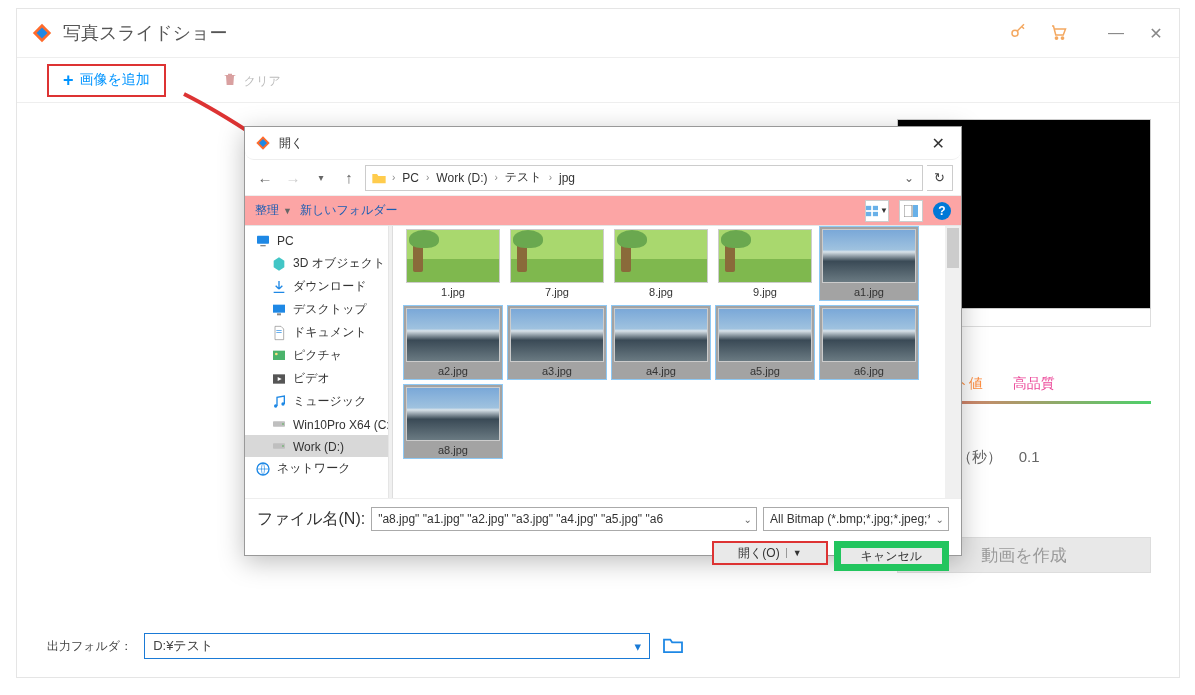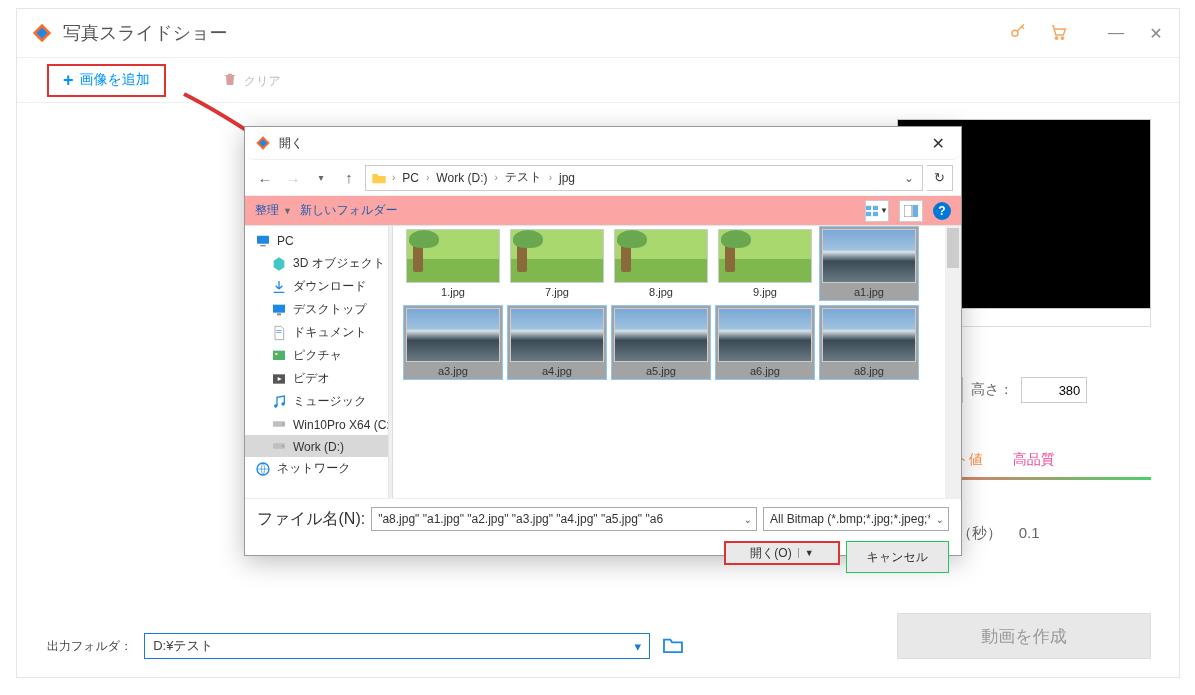--- a/index.html
+++ b/index.html
@@ -24,21 +24,21 @@
 .right-panel { position: absolute; top: 110px; right: 12px; width: 270px; }
 .preview-box { width: 254px; height: 190px; background: #000; border: 1px solid #ccc; }
 .preview-controls { height: 18px; background: #fff; border: 1px solid #ddd; border-top: none; width: 254px; }
 .dims-row { margin-top: 50px; display: flex; align-items: center; gap: 8px; font-size: 14px; color: #666; }
 .dim-input { width: 66px; height: 26px; border: 1px solid #ccc; background: #fff; text-align: right; padding: 0 6px; font-size: 13px; }
 .quality-row { margin-top: 48px; display: flex; align-items: center; gap: 30px; font-size: 14px; }
 .qual-default { color: #ff8a3a; }
 .qual-high { color: #ec4899; }
 .quality-bar { margin-top: 8px; height: 3px; width: 254px; background: linear-gradient(to right, #ff6a6a 0%, #4dd06a 100%); }
 .duration-row { margin-top: 44px; font-size: 15px; color: #666; }
-.create-btn { margin-top: 70px; width: 254px; height: 46px; background: #e8e8e8; color: #999; font-size: 17px; display: flex; align-items: center; justify-content: center; border: 1px solid #ddd; }
+.create-btn { margin-top: 70px; width: 254px; height: 36px; background: #e8e8e8; color: #999; font-size: 17px; display: flex; align-items: center; justify-content: center; border: 1px solid #ddd; }
 
 
 .bottom-row { position: absolute; bottom: 18px; left: 30px; display: flex; align-items: center; gap: 12px; }
 .out-label { font-size: 12px; color: #444; }
 .out-input { width: 506px; height: 26px; border: 1px solid #1a7ad6; padding: 0 8px; font-size: 13px; color: #444; display: flex; align-items: center; justify-content: space-between; }
 .out-input .drop { color: #1a7ad6; }
 
 
 .file-dialog { position: absolute; top: 126px; left: 244px; width: 718px; height: 430px; background: #fff; border: 1px solid #999; box-shadow: 0 6px 24px rgba(0,0,0,0.25); }
 .fd-title { height: 24px; display: flex; align-items: center; padding: 16px 10px; border-bottom: 1px solid #eee; border-radius: 9px; }
@@ -83,21 +83,21 @@
 .scroll-thumb { position: absolute; left: 2px; top: 2px; width: 12px; height: 40px; background: #ccc; }
 
 .fd-footer { padding: 8px 12px; border-top: 1px solid #eee; }
 .fn-row { display: flex; align-items: center; gap: 6px; margin-bottom: 10px; }
 .fn-label { font-size: 16px; color: #333; }
 .fn-input { flex: 1; height: 24px; border: 1px solid #aaa; padding: 0 18px 0 6px; font-size: 12px; position: relative; display: flex; align-items: center; }
 .fn-input .dd { position: absolute; right: 4px; color: #666; font-size: 10px; }
 .ft-select { width: 186px; height: 24px; border: 1px solid #aaa; padding: 0 18px 0 6px; font-size: 12px; display: flex; align-items: center; position: relative; color: #333; }
 .ft-select .dd { position: absolute; right: 4px; color: #666; font-size: 10px; }
 .btn-row { display: flex; justify-content: flex-end; gap: 6px; }
-.dlg-btn { height: 24px; padding: 15px 20px; border: 1px solid #22c55e; background: #e9e9e9; font-size: 12px; display: flex; align-items: center; cursor: pointer; }
+.dlg-btn { height: 24px; padding: 8px 20px; border: 7px solid #22c55e; background: #e9e9e9; font-size: 12px; display: flex; align-items: center; cursor: pointer; }
 .dlg-btn.primary { border: 2px solid #d33; padding: 0 24px; }
 
 
 .red-arrow { position: absolute; top: 92px; left: 180px; width: 230px; height: 160px; pointer-events: none; }
 
 
 .thumb.cartoon { background: linear-gradient(to bottom, #a9d86e 0%, #a9d86e 55%, #7fb84e 55%, #7fb84e 100%); position: relative; }
 .thumb.cartoon::before { content: ""; position: absolute; left: 6px; top: 4px; width: 10px; height: 38px; background: #8a6a3a; border-radius: 2px; }
 .thumb.cartoon::after { content: ""; position: absolute; left: 2px; top: 0; width: 30px; height: 18px; background: #6aa84f; border-radius: 50% 50% 40% 40%; }
 .thumb.photo { background: linear-gradient(to bottom, #7aa8d8 0%, #9fc2df 38%, #d9e3ea 42%, #3a4a56 60%, #6a7a82 100%); }
@@ -149,25 +149,20 @@
             <path d="M6 7h12l-1 14H7L6 7zm3-3h6v2H9V4zM4 6h16v1H4z"></path>
           </svg>
       </span>
       <span>クリア</span>
     </span>
   </div>
 
   <div class="right-panel">
     <div class="preview-box"></div>
     <div class="preview-controls"></div>
-    <div class="dims-row">
-      <input class="dim-input" value="376" style="">
-      <span>高さ：</span>
-      <input class="dim-input" value="380" style="">
-    </div>
     <div class="quality-row">
       <span class="qual-default">デフォルト値</span>
       <span class="qual-high">高品質</span>
     </div>
     <div class="quality-bar"></div>
     <div class="duration-row">
       <span>再生時間（秒）</span>
       &nbsp;&nbsp;
       <span>0.1</span>
     </div>
@@ -361,20 +356,24 @@
           <div class="file-tile">
             <div class="thumb cartoon"></div>
             <div class="file-label">9.jpg</div>
           </div>
           <div class="file-tile selected">
             <div class="thumb photo"></div>
             <div class="file-label">a1.jpg</div>
           </div>
           <div class="file-tile selected">
             <div class="thumb photo"></div>
+            <div class="file-label">a2.jpg</div>
+          </div>
+          <div class="file-tile selected">
+            <div class="thumb photo"></div>
             <div class="file-label">a3.jpg</div>
           </div>
           <div class="file-tile selected">
             <div class="thumb photo"></div>
             <div class="file-label">a4.jpg</div>
           </div>
           <div class="file-tile selected">
             <div class="thumb photo"></div>
             <div class="file-label">a5.jpg</div>
           </div>

